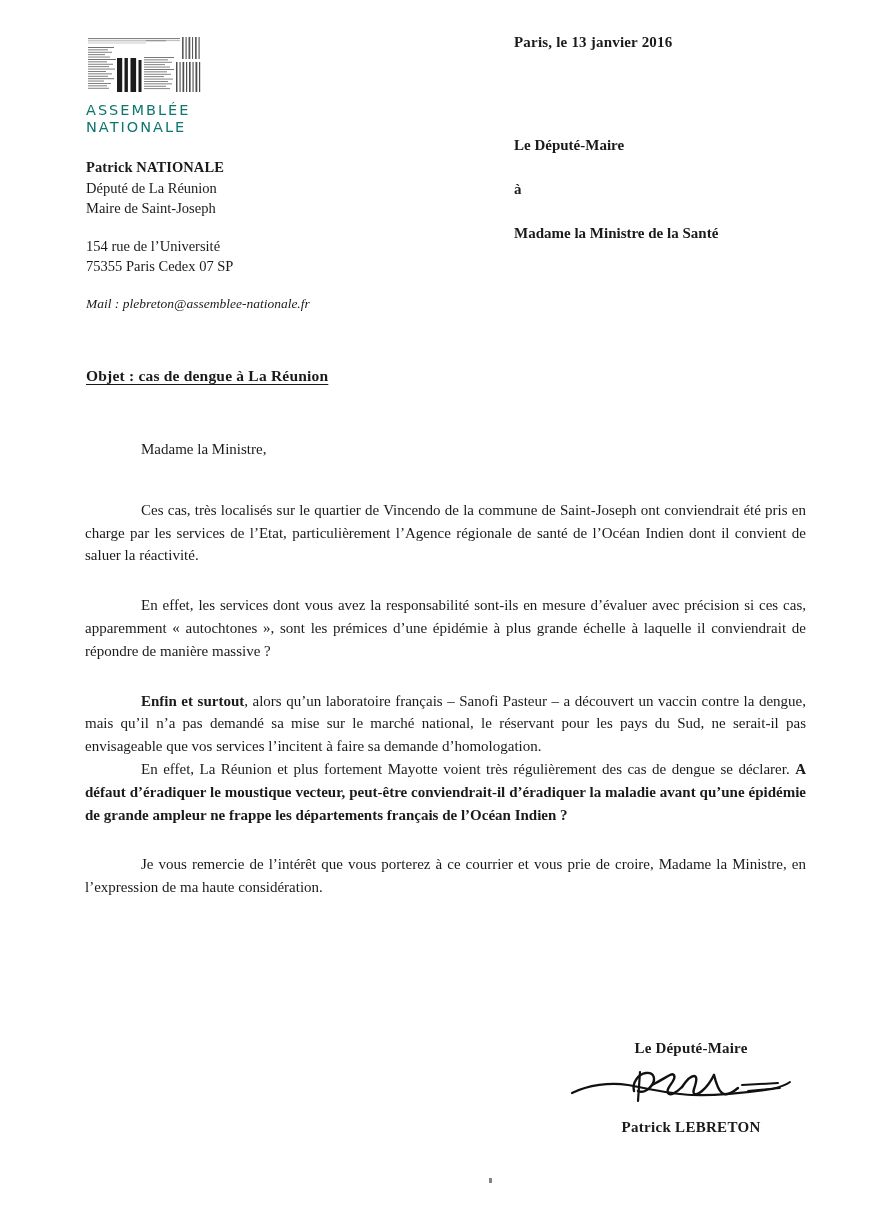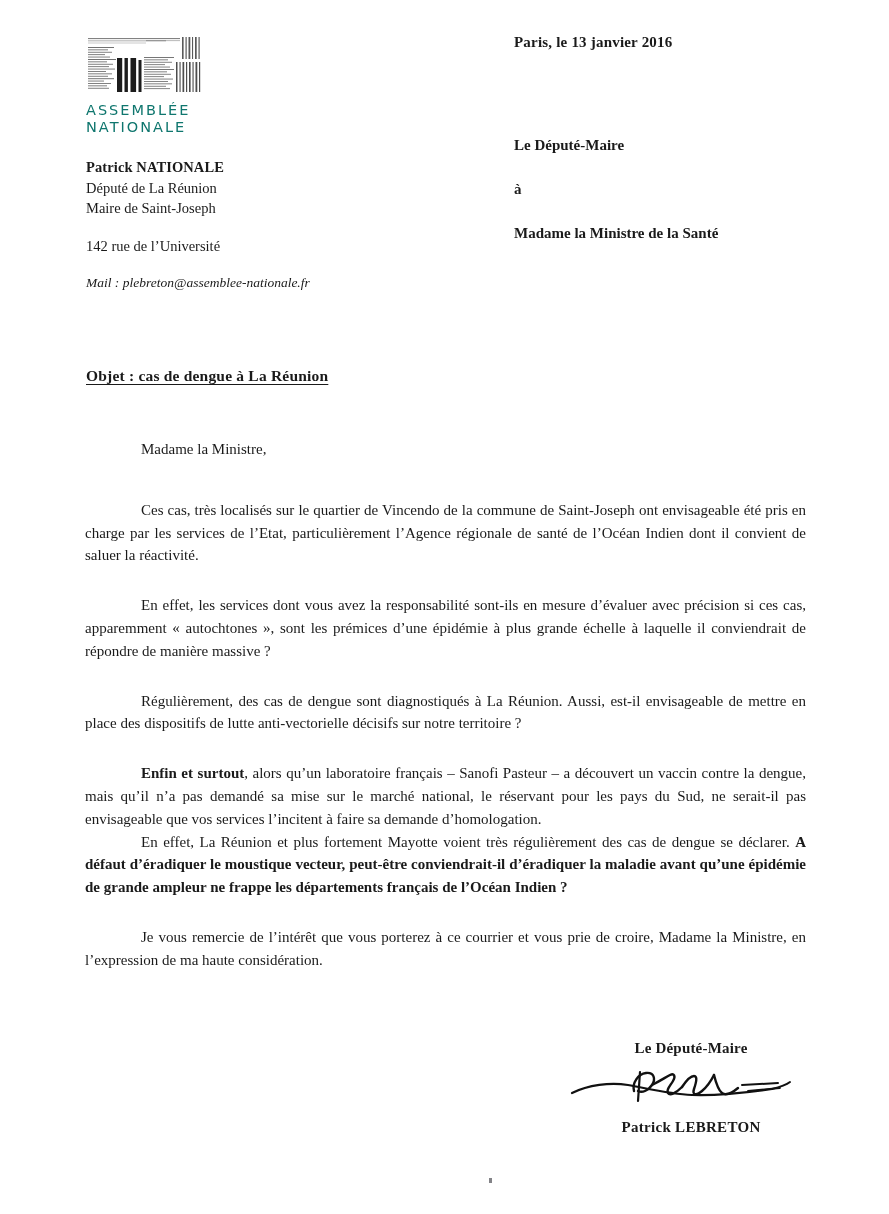--- a/index.html
+++ b/index.html
@@ -226,40 +226,40 @@
       <div>ASSEMBLÉE</div>
       <div>NATIONALE</div>
     </div>
   </div>
 
   <div class="sender">
     <div class="name"><span>Patrick </span><span>NATIONALE</span></div>
     <div>Député de La Réunion</div>
     <div>Maire de Saint-Joseph</div>
     <div class="sender-gap"></div>
-    <div>142 rue de l’Université</div>
+    <div>154 rue de l’Université</div>
+    <div>75355 Paris Cedex 07 SP</div>
     <div class="sender-gap"></div>
     <div class="contact">Mail : plebreton@assemblee-nationale.fr</div>
   </div>
 
   <div class="date">Paris, le 13 janvier 2016</div>
 
   <div class="recipient">
     <div class="r-line">Le Député-Maire</div>
     <div class="r-line">à</div>
     <div class="r-line">Madame la Ministre de la Santé</div>
   </div>
 
   <div class="subject">Objet : cas de dengue à La Réunion</div>
 
   <div class="body">
     <p class="salutation">Madame la Ministre,</p>
-    <p class="p-gap">Ces cas, très localisés sur le quartier de Vincendo de la commune de Saint-Joseph ont envisageable été pris en charge par les services de l’Etat, particulièrement l’Agence régionale de santé de l’Océan Indien dont il convient de saluer la réactivité.</p>
+    <p class="p-gap">Ces cas, très localisés sur le quartier de Vincendo de la commune de Saint-Joseph ont conviendrait été pris en charge par les services de l’Etat, particulièrement l’Agence régionale de santé de l’Océan Indien dont il convient de saluer la réactivité.</p>
     <p class="p-gap">En effet, les services dont vous avez la responsabilité sont-ils en mesure d’évaluer avec précision si ces cas, apparemment « autochtones », sont les prémices d’une épidémie à plus grande échelle à laquelle il conviendrait de répondre de manière massive ?</p>
-    <p class="p-gap">Régulièrement, des cas de dengue sont diagnostiqués à La Réunion. Aussi, est-il envisageable de mettre en place des dispositifs de lutte anti-vectorielle décisifs sur notre territoire ?</p>
     <p class="p-gap"><b>Enfin et surtout</b><span>, alors qu’un laboratoire français – Sanofi Pasteur – a découvert un vaccin contre la dengue, mais qu’il n’a pas demandé sa mise sur le marché national, le réservant pour les pays du Sud, ne serait-il pas envisageable que vos services l’incitent à faire sa demande d’homologation.</span></p>
     <p class="p-tight"><span>En effet, La Réunion et plus fortement Mayotte voient très régulièrement des cas de dengue se déclarer. </span><b>A défaut d’éradiquer le moustique vecteur, peut-être conviendrait-il d’éradiquer la maladie avant qu’une épidémie de grande ampleur ne frappe les départements français de l’Océan Indien ?</b></p>
     <p class="p-gap">Je vous remercie de l’intérêt que vous porterez à ce courrier et vous prie de croire, Madame la Ministre, en l’expression de ma haute considération.</p>
   </div>
 
   <div class="signature">
     <div class="sig-title">Le Député-Maire</div>
     <svg class="sig-mark" viewBox="0 0 250 48" aria-hidden="true">
       <g fill="none" stroke="#111111" stroke-linecap="round" stroke-linejoin="round">
         <path d="M6 30 C 22 22, 44 19, 62 22 C 84 26, 104 31, 126 32 C 152 33, 178 30, 206 26" stroke-width="2.2"></path>

